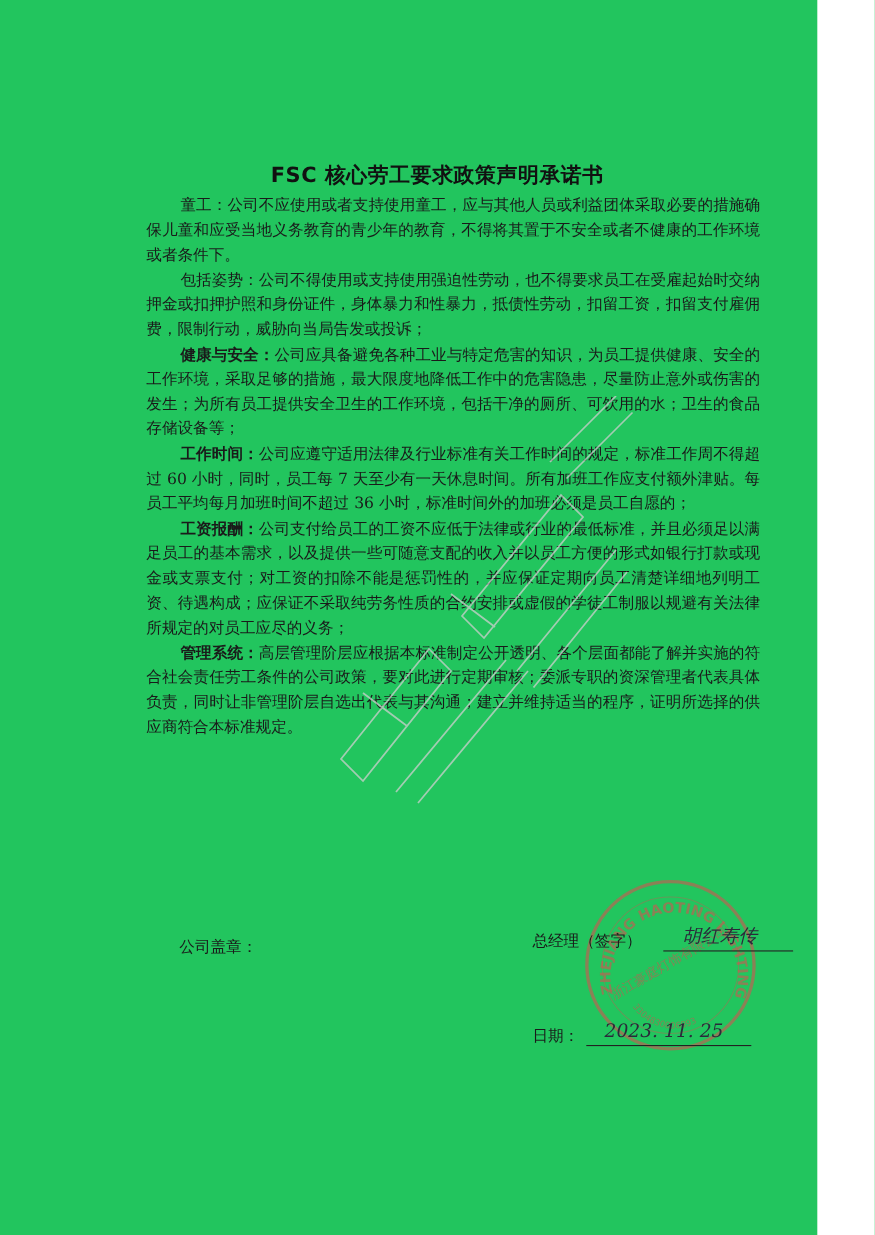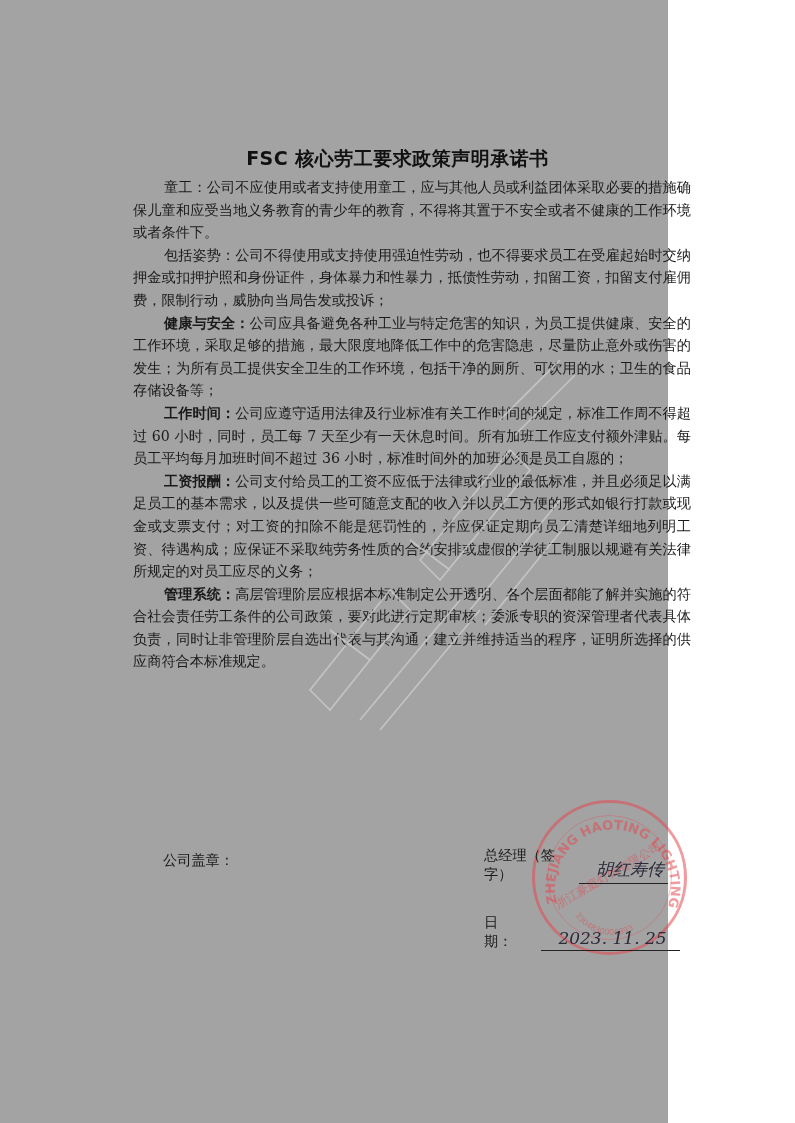--- a/index.html
+++ b/index.html
@@ -1,18 +1,18 @@
 <!DOCTYPE html>
 <html><head>
 <meta charset="utf-8">
 <style>
   html, body { margin: 0; padding: 0; background: #ffffff; }
   body { width: 795px; height: 1123px; position: relative; overflow: hidden;
          font-family: "DejaVu Serif", "Liberation Serif", serif; color: #1a1a1a; }
-  .page { position: absolute; left: 0; top: 0; width: 668px; height: 1123px; background: #a3a3a3; }
+  .page { position: absolute; left: 0; top: 0; width: 743px; height: 1123px; background: #22c55e; }
   .title { position: absolute; top: 146px; left: 0; width: 795px; text-align: center;
            font-family: "DejaVu Sans", "Liberation Sans", sans-serif; font-weight: bold;
            font-size: 19px; letter-spacing: 0.5px; color: #111; }
   .body { position: absolute; left: 133px; top: 176px; width: 558px;
           font-size: 14.2px; line-height: 22.6px; text-align: justify; }
   .para { margin: 0; text-indent: 31px; }
   .para .head { }
   .para .head.bold { font-weight: bold; }
   .sig-left { position: absolute; left: 163px; top: 851px; font-size: 14.2px; }
   .sig-row { position: absolute; left: 484px; font-size: 14.2px; display: flex; align-items: flex-end; }
@@ -70,20 +70,20 @@
     </svg>
   </div>
 
   <div class="sig-row" style="top:846px;gap:20px;">
     <span>总经理（签字）</span>
     <span class="line" style="width:118px;">
       <span class="hand">胡红寿传</span>
     </span>
   </div>
 
-  <div class="sig-row" style="top:884px;gap:12px;">
+  <div class="sig-row" style="top:884px;">
     <span>日期：</span>
     <span class="line" style="width:150px; margin-left:6px;margin-top:48px;">
       <span class="hand">2023. 11. 25</span>
     </span>
   </div>
 
 </div>
 
 </body></html>

